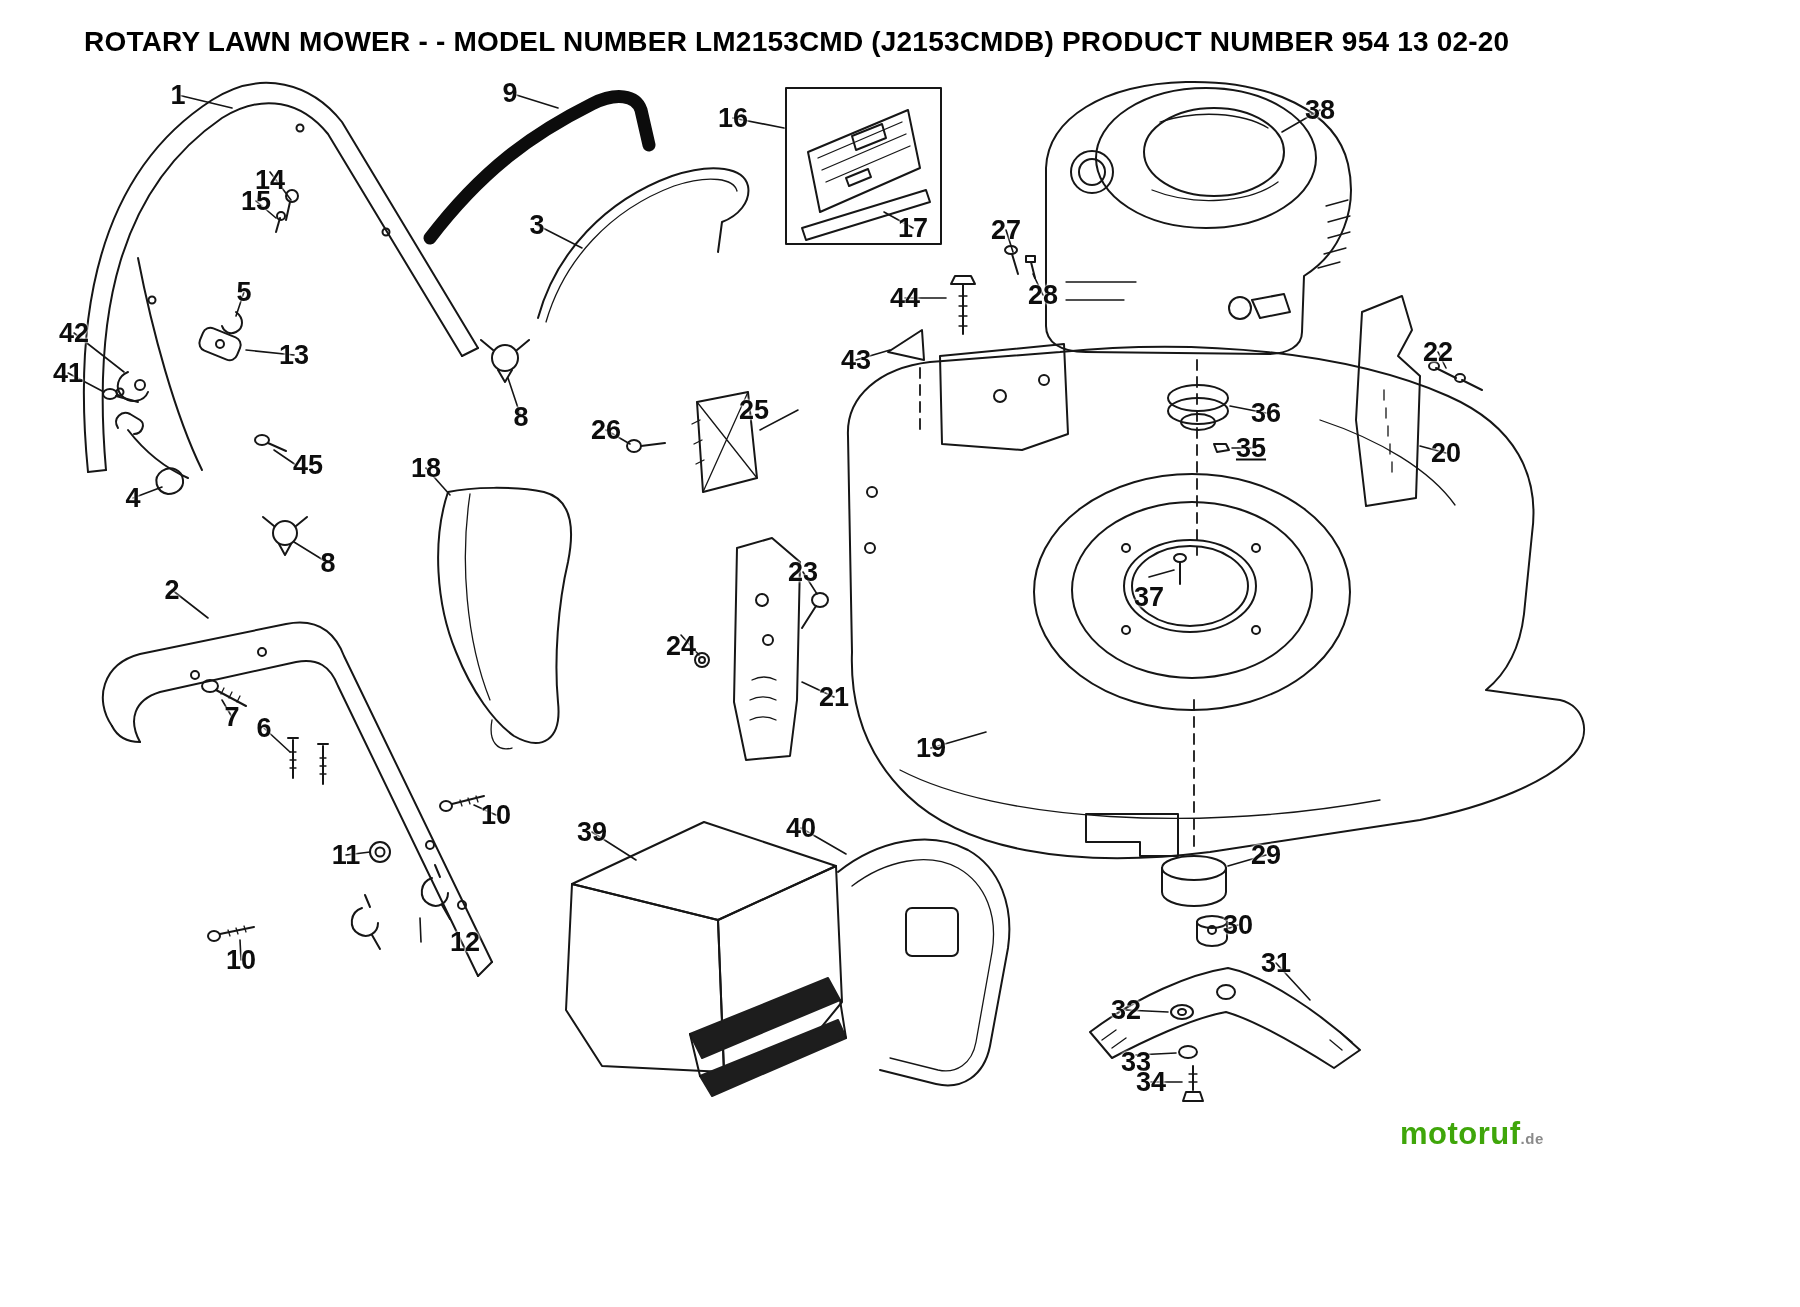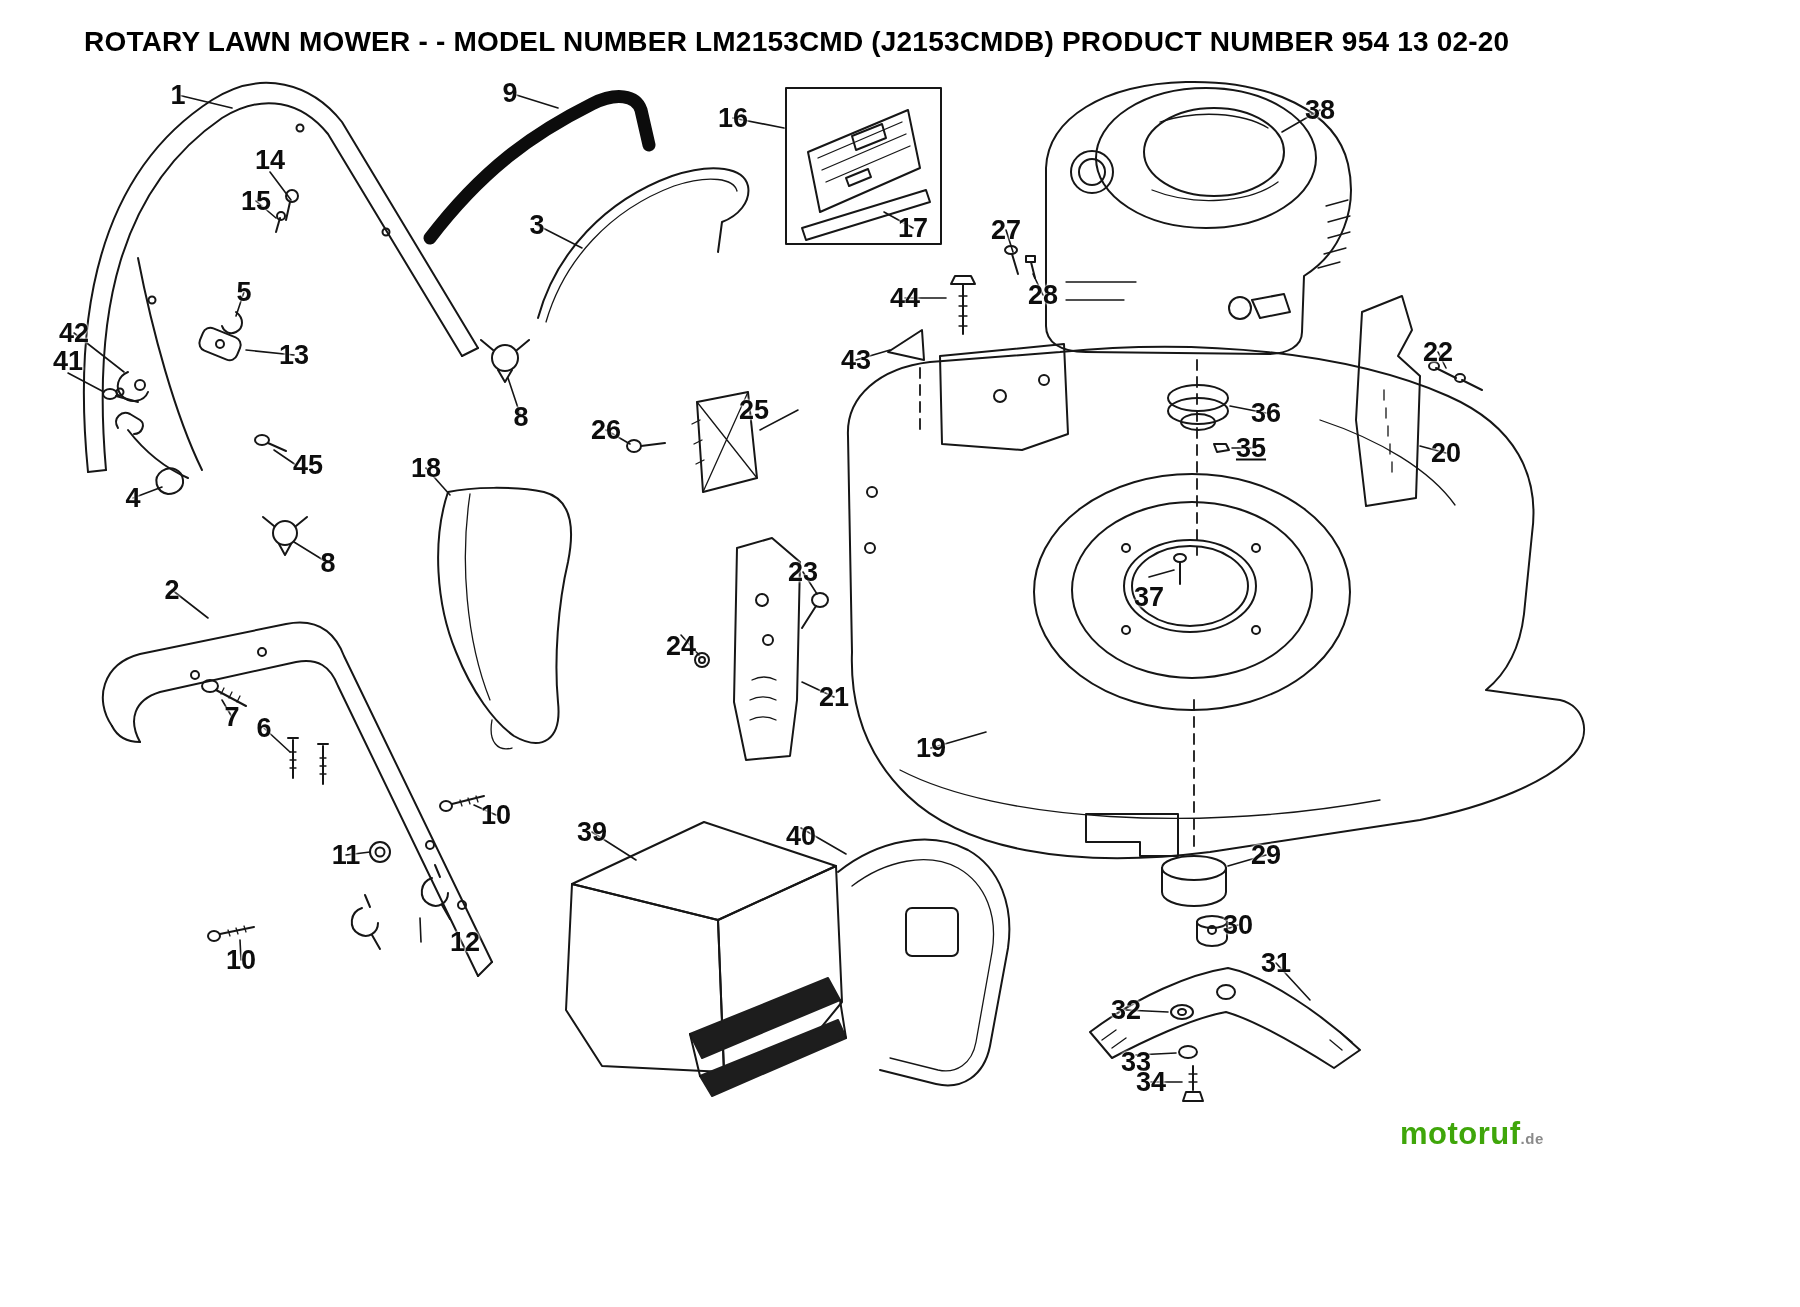--- a/index.html
+++ b/index.html
@@ -320,31 +320,31 @@
       </g>
   </svg>
 
   <div id="title">ROTARY LAWN MOWER - - MODEL NUMBER LM2153CMD (J2153CMDB) PRODUCT NUMBER 954 13 02-20</div>
 
   <div id="callouts">
       <div class="callout" style="left: 178px; top: 95px;">1</div>
       <div class="callout" style="left: 510px; top: 93px;">9</div>
       <div class="callout" style="left: 733px; top: 118px;">16</div>
       <div class="callout" style="left: 1320px; top: 110px;">38</div>
-      <div class="callout" style="left: 270px; top: 160px;">14</div>
+      <div class="callout" style="left: 270px; top: 180px;">14</div>
       <div class="callout" style="left: 256px; top: 201px;">15</div>
       <div class="callout" style="left: 537px; top: 225px;">3</div>
       <div class="callout" style="left: 913px; top: 228px;">17</div>
       <div class="callout" style="left: 1006px; top: 230px;">27</div>
       <div class="callout" style="left: 1043px; top: 295px;">28</div>
       <div class="callout" style="left: 905px; top: 298px;">44</div>
       <div class="callout" style="left: 244px; top: 292px;">5</div>
       <div class="callout" style="left: 74px; top: 333px;">42</div>
       <div class="callout" style="left: 294px; top: 355px;">13</div>
-      <div class="callout" style="left: 68px; top: 361px;">41</div>
+      <div class="callout" style="left: 68px; top: 373px;">41</div>
       <div class="callout" style="left: 1438px; top: 352px;">22</div>
       <div class="callout" style="left: 856px; top: 360px;">43</div>
       <div class="callout" style="left: 1266px; top: 413px;">36</div>
       <div class="callout" style="left: 754px; top: 410px;">25</div>
       <div class="callout" style="left: 606px; top: 430px;">26</div>
       <div class="callout" style="left: 1251px; top: 448px; text-decoration: underline;">35</div>
       <div class="callout" style="left: 1446px; top: 453px;">20</div>
       <div class="callout" style="left: 308px; top: 465px;">45</div>
       <div class="callout" style="left: 426px; top: 468px;">18</div>
       <div class="callout" style="left: 133px; top: 498px;">4</div>
@@ -354,21 +354,21 @@
       <div class="callout" style="left: 172px; top: 590px;">2</div>
       <div class="callout" style="left: 803px; top: 572px;">23</div>
       <div class="callout" style="left: 681px; top: 646px; text-align: right;">24</div>
       <div class="callout" style="left: 834px; top: 697px;">21</div>
       <div class="callout" style="left: 931px; top: 748px;">19</div>
       <div class="callout" style="left: 232px; top: 717px;">7</div>
       <div class="callout" style="left: 264px; top: 728px;">6</div>
       <div class="callout" style="left: 496px; top: 815px;">10</div>
       <div class="callout" style="left: 346px; top: 855px;">11</div>
       <div class="callout" style="left: 592px; top: 832px;">39</div>
-      <div class="callout" style="left: 801px; top: 828px; margin-top: 8px;">40</div>
+      <div class="callout" style="left: 801px; top: 828px;">40</div>
       <div class="callout" style="left: 1266px; top: 855px;">29</div>
       <div class="callout" style="left: 421px; top: 942px; margin-left: 44px;">12</div>
       <div class="callout" style="left: 241px; top: 960px;">10</div>
       <div class="callout" style="left: 1238px; top: 925px;">30</div>
       <div class="callout" style="left: 1276px; top: 963px;">31</div>
       <div class="callout" style="left: 1126px; top: 1010px;">32</div>
       <div class="callout" style="left: 1136px; top: 1062px;">33</div>
       <div class="callout" style="left: 1151px; top: 1082px;">34</div>
     </div>
 

